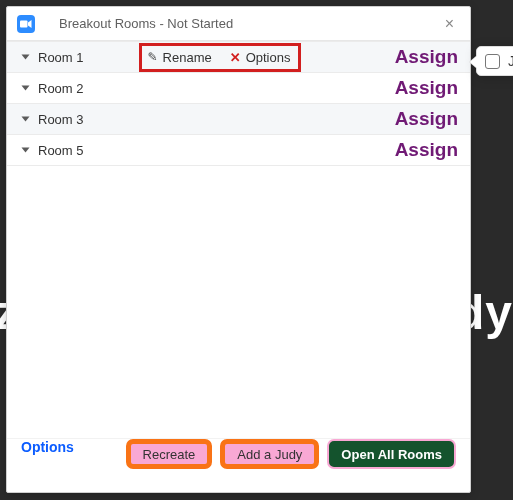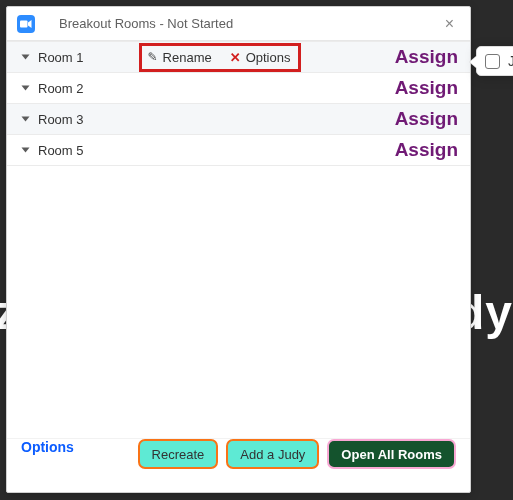--- a/index.html
+++ b/index.html
@@ -62,21 +62,21 @@
 
   .body-fill { flex: 1; }
 
   .footer {
     height: 54px; display: flex; align-items: flex-start; padding: 0 14px;
     gap: 8px; border-top: 1px solid #f2f2f2;
   }
   .options { color: #0b5cff; font-weight: 700; font-size: 14px; cursor: pointer; }
   .footer-spacer { flex: 1; }
   .btn {
-    height: 30px; border: 2px solid #f97316; background: #5eead4; border-radius: 7px;
+    height: 30px; border: 5px solid #f97316; background: #f9a8d4; border-radius: 7px;
     padding: 0 12px; font-size: 13px; color: #333; cursor: pointer;
   }
   .btn-primary {
     background: #14532d; border: 2px solid #f9a8d4; color: #fff; font-weight: 700;
   }
 
   .participant-popover {
     position: absolute; left: 476px; top: 46px; height: 30px;
     background: #fff; border: 1px solid #ddd; border-radius: 5px;
     padding: 0 10px 0 8px; display: flex; align-items: center; gap: 8px;

